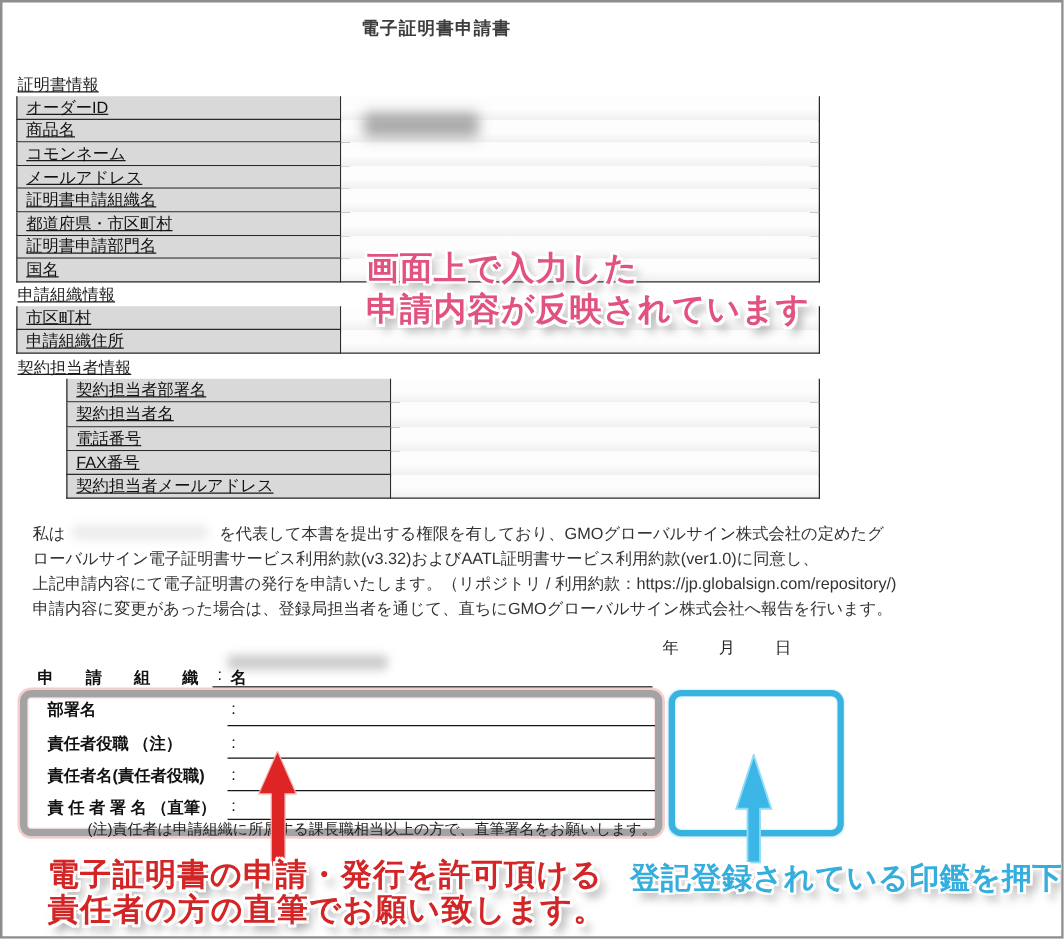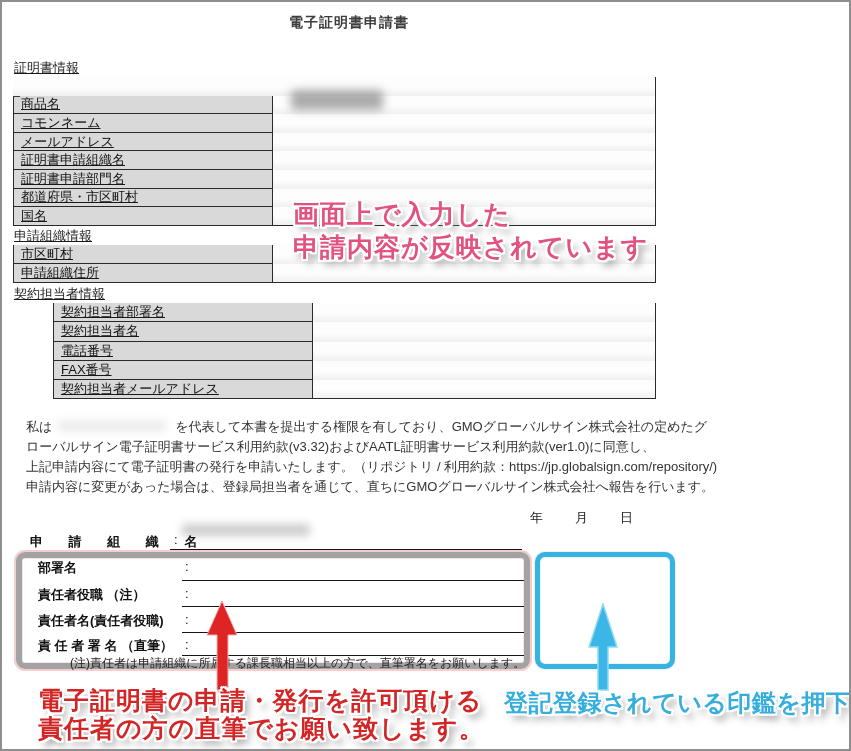--- a/index.html
+++ b/index.html
@@ -89,44 +89,45 @@
 </head>
 <body>
 
 <div id="page">
 
   <div class="doc-title">電子証明書申請書</div>
 
   <div class="sec s1" style="top:57px">
     <div class="sec-label">証明書情報</div>
     <div class="trow">
+        <div class="tlabel">オーダーID</div>
         <div class="tvalue"></div>
       </div>
     <div class="trow">
         <div class="tlabel">商品名</div>
         <div class="tvalue"></div>
       </div>
     <div class="trow">
         <div class="tlabel">コモンネーム</div>
         <div class="tvalue"></div>
       </div>
     <div class="trow">
         <div class="tlabel">メールアドレス</div>
         <div class="tvalue"></div>
       </div>
     <div class="trow">
         <div class="tlabel">証明書申請組織名</div>
         <div class="tvalue"></div>
       </div>
     <div class="trow">
+        <div class="tlabel">都道府県・市区町村</div>
+        <div class="tvalue"></div>
+      </div>
+    <div class="trow">
         <div class="tlabel">証明書申請部門名</div>
-        <div class="tvalue"></div>
-      </div>
-    <div class="trow">
-        <div class="tlabel">都道府県・市区町村</div>
         <div class="tvalue"></div>
       </div>
     <div class="trow">
         <div class="tlabel">国名</div>
         <div class="tvalue"></div>
       </div>
   </div>
 
   <div class="sec s2" style="top:225px">
     <div class="sec-label">申請組織情報</div>

